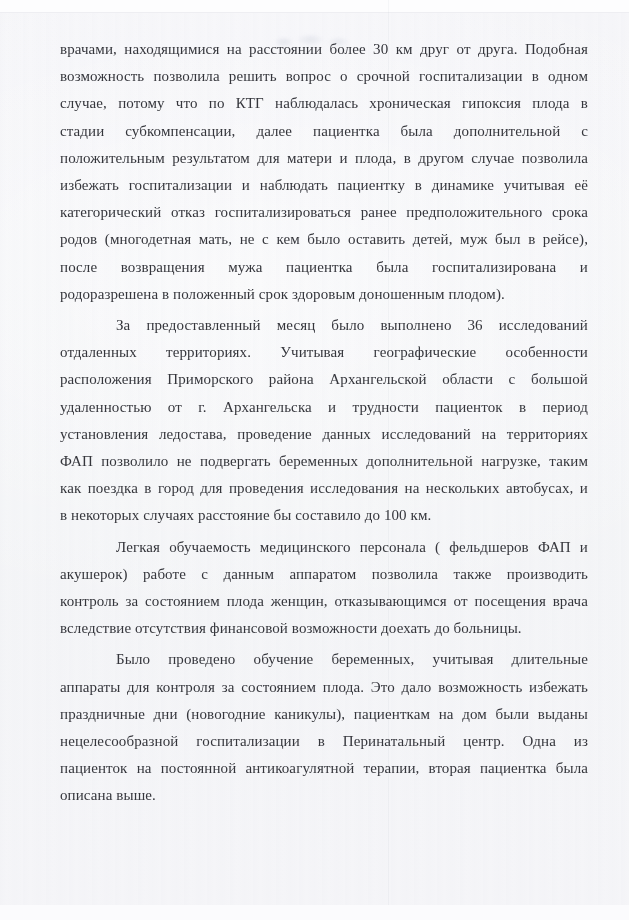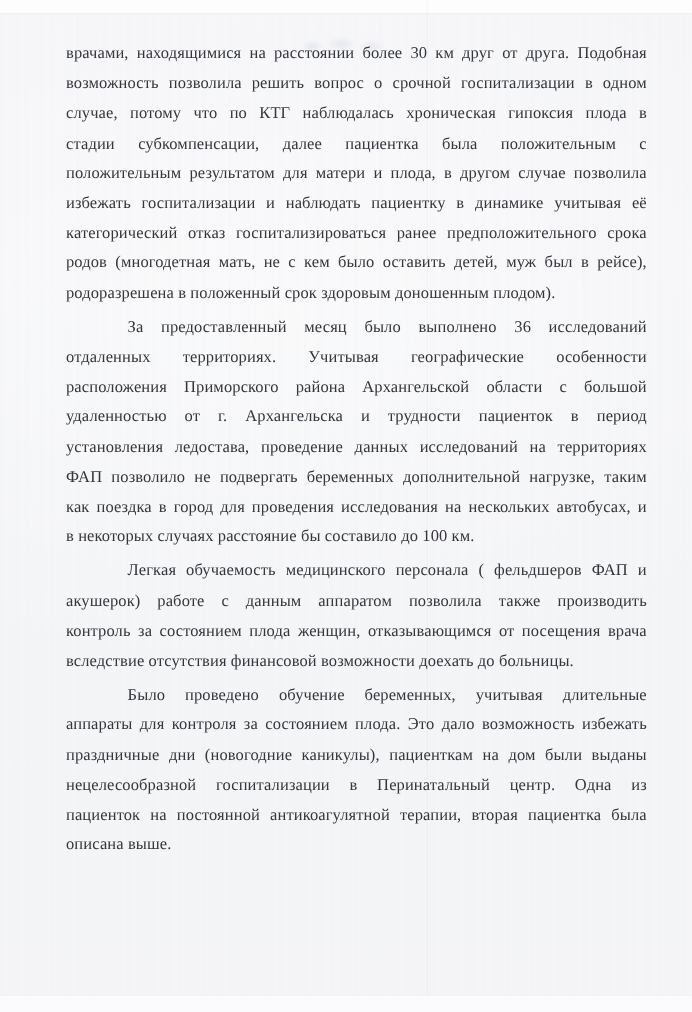--- a/index.html
+++ b/index.html
@@ -103,25 +103,26 @@
 
 <div class="viewport">
   <div class="scan-sheet"></div>
   <div class="crease-line"></div>
   <div class="bleed-smudge"></div>
   <div class="text-column" style="color: rgb(53, 54, 60);">
       <div class="paragraph">
         <div class="line">врачами, находящимися на расстоянии более 30 км друг от друга. Подобная</div>
         <div class="line">возможность позволила решить вопрос о срочной госпитализации в одном</div>
         <div class="line">случае, потому что по КТГ наблюдалась хроническая гипоксия плода в</div>
-        <div class="line">стадии субкомпенсации, далее пациентка была положительным с</div>
+        <div class="line">стадии субкомпенсации, далее пациентка была дополнительной с</div>
         <div class="line">положительным результатом для матери и плода, в другом случае позволила</div>
         <div class="line">избежать госпитализации и наблюдать пациентку в динамике учитывая её</div>
         <div class="line">категорический отказ госпитализироваться ранее предположительного срока</div>
         <div class="line">родов (многодетная мать, не с кем было оставить детей, муж был в рейсе),</div>
+        <div class="line">после возвращения мужа пациентка была госпитализирована и</div>
         <div class="line last">родоразрешена в положенный срок здоровым доношенным плодом).</div>
       </div>
       <div class="paragraph">
         <div class="line indent">За предоставленный месяц было выполнено 36 исследований</div>
         <div class="line">отдаленных территориях. Учитывая географические особенности</div>
         <div class="line">расположения Приморского района Архангельской области с большой</div>
         <div class="line">удаленностью от г. Архангельска и трудности пациенток в период</div>
         <div class="line">установления ледостава, проведение данных исследований на территориях</div>
         <div class="line">ФАП позволило не подвергать беременных дополнительной нагрузке, таким</div>
         <div class="line">как поездка в город для проведения исследования на нескольких автобусах, и</div>

